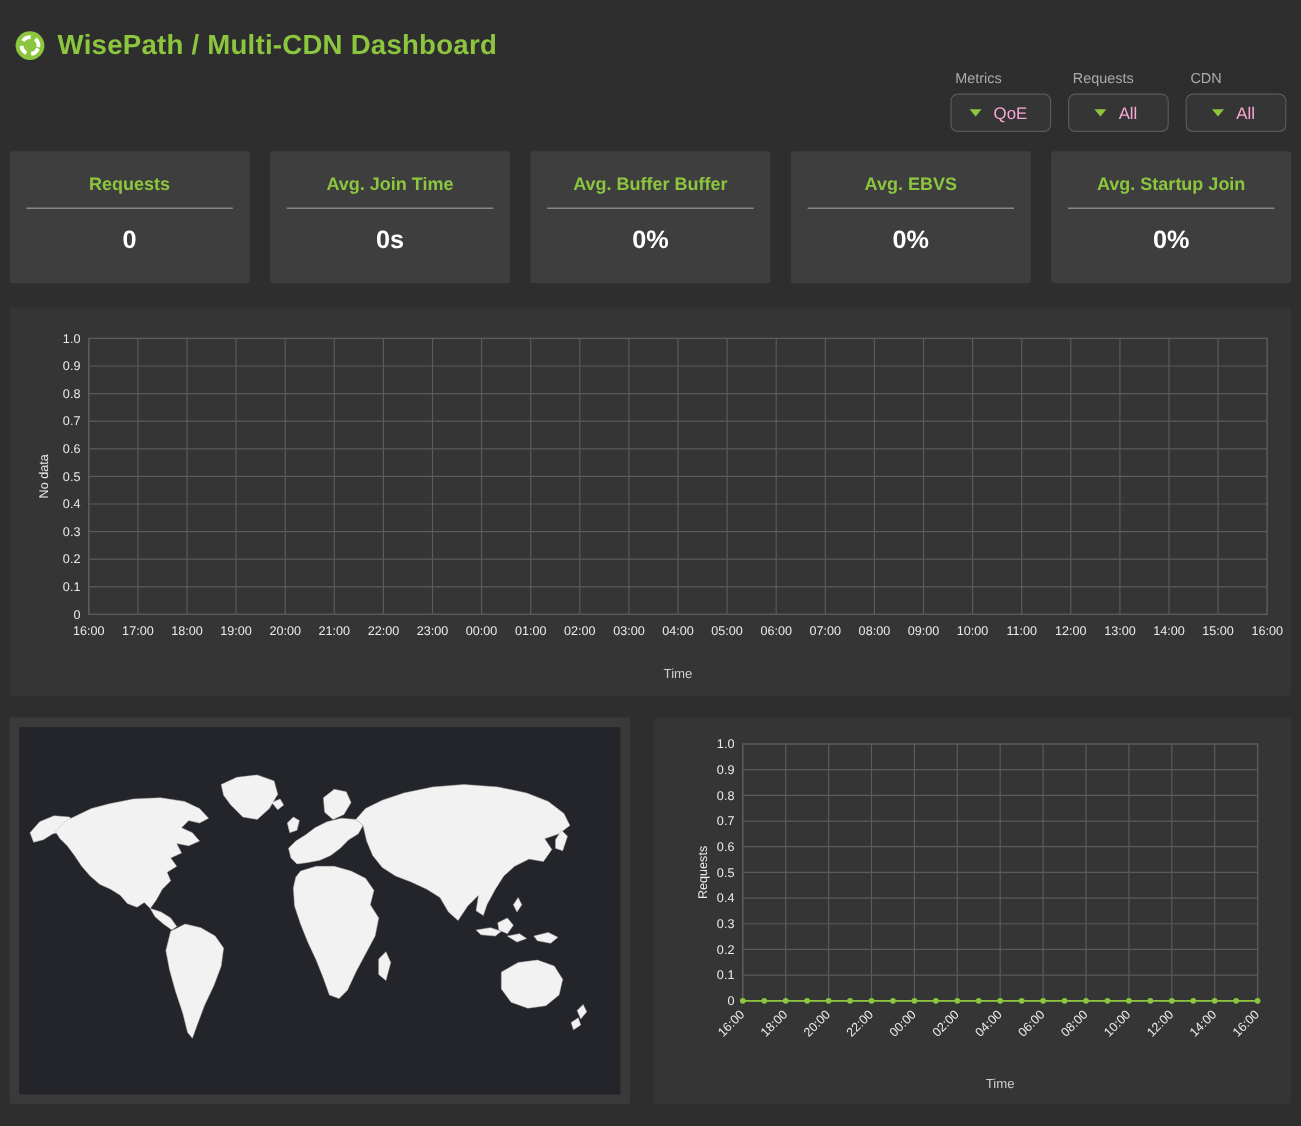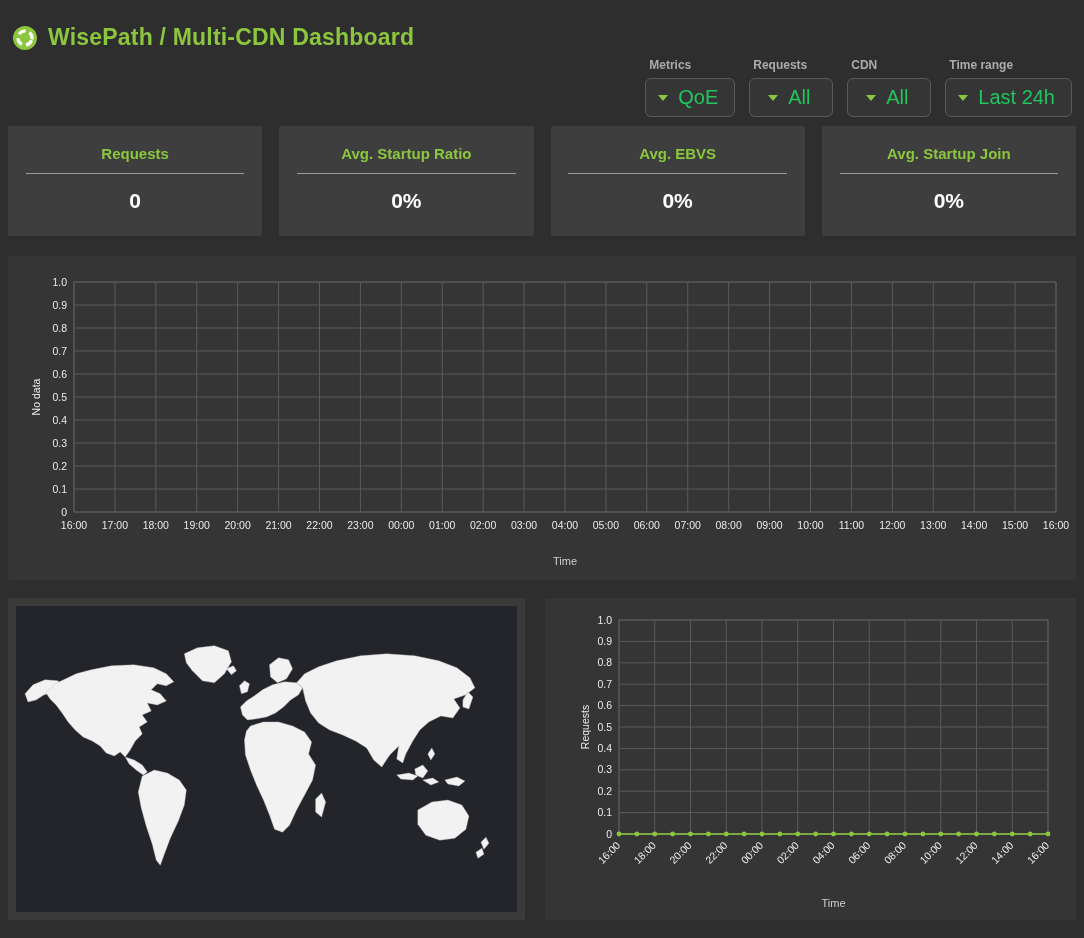--- a/index.html
+++ b/index.html
@@ -17,38 +17,38 @@
     justify-content: space-between;
     align-items: flex-start;
     padding: 6px 2px 10px 2px;
     height: 118px;
   }
   .brand { display: flex; align-items: center; gap: 10px; margin-top: 10px; margin-left: 2px; }
   .logo { width: 26px; height: 26px; display: inline-block; }
   h1.title { font-size: 23px; font-weight: bold; color: #8cc63f; letter-spacing: .2px; }
   .filters { display: flex; gap: 14px; margin-top: 44px; margin-right: 2px; }
   .filter-group { display: flex; flex-direction: column; gap: 6px; }
-  .filter-label { font-size: 12px; color: #ababab; padding-left: 4px; font-weight: bold; }
+  .filter-label { font-size: 12px; color: #ababab; padding-left: 4px; }
   .filter-select {
     display: flex; align-items: center; gap: 10px;
     background: #353535;
     border: 1px solid #5a5a5a;
     border-radius: 6px;
     padding: 7px 16px 7px 12px;
     min-width: 84px;
     cursor: pointer;
     justify-content: center;
   }
   .chev {
     width: 0; height: 0; display: inline-block;
     border-left: 5px solid transparent;
     border-right: 5px solid transparent;
     border-top: 6px solid #8cc63f;
   }
-  .filter-value { color: #22c55e; font-size: 20px; white-space: nowrap; }
+  .filter-value { color: #f9a8d4; font-size: 14px; white-space: nowrap; }
   
   .cards { display: flex; gap: 17px; margin-bottom: 20px; }
   .card {
     flex: 1;
     background: #3e3e3e;
     border-radius: 2px;
     height: 110px;
     text-align: center;
     padding-top: 19px;
   }
@@ -97,38 +97,36 @@
           <span class="filter-value">All</span>
         </button>
       </div>
       <div class="filter-group">
         <div class="filter-label">CDN</div>
         <button class="filter-select">
           <span class="chev"></span>
           <span class="filter-value">All</span>
         </button>
       </div>
-      <div class="filter-group">
-        <div class="filter-label">Time range</div>
-        <button class="filter-select">
-          <span class="chev"></span>
-          <span class="filter-value">Last 24h</span>
-        </button>
-      </div>
     </div>
   </header>
 
   <section class="cards">
     <div class="card">
       <div class="card-title">Requests</div>
       <hr class="card-rule">
       <div class="card-value">0</div>
     </div>
     <div class="card">
-      <div class="card-title">Avg. Startup Ratio</div>
+      <div class="card-title">Avg. Join Time</div>
+      <hr class="card-rule">
+      <div class="card-value">0s</div>
+    </div>
+    <div class="card">
+      <div class="card-title">Avg. Buffer Buffer</div>
       <hr class="card-rule">
       <div class="card-value">0%</div>
     </div>
     <div class="card">
       <div class="card-title">Avg. EBVS</div>
       <hr class="card-rule">
       <div class="card-value">0%</div>
     </div>
     <div class="card">
       <div class="card-title">Avg. Startup Join</div>

